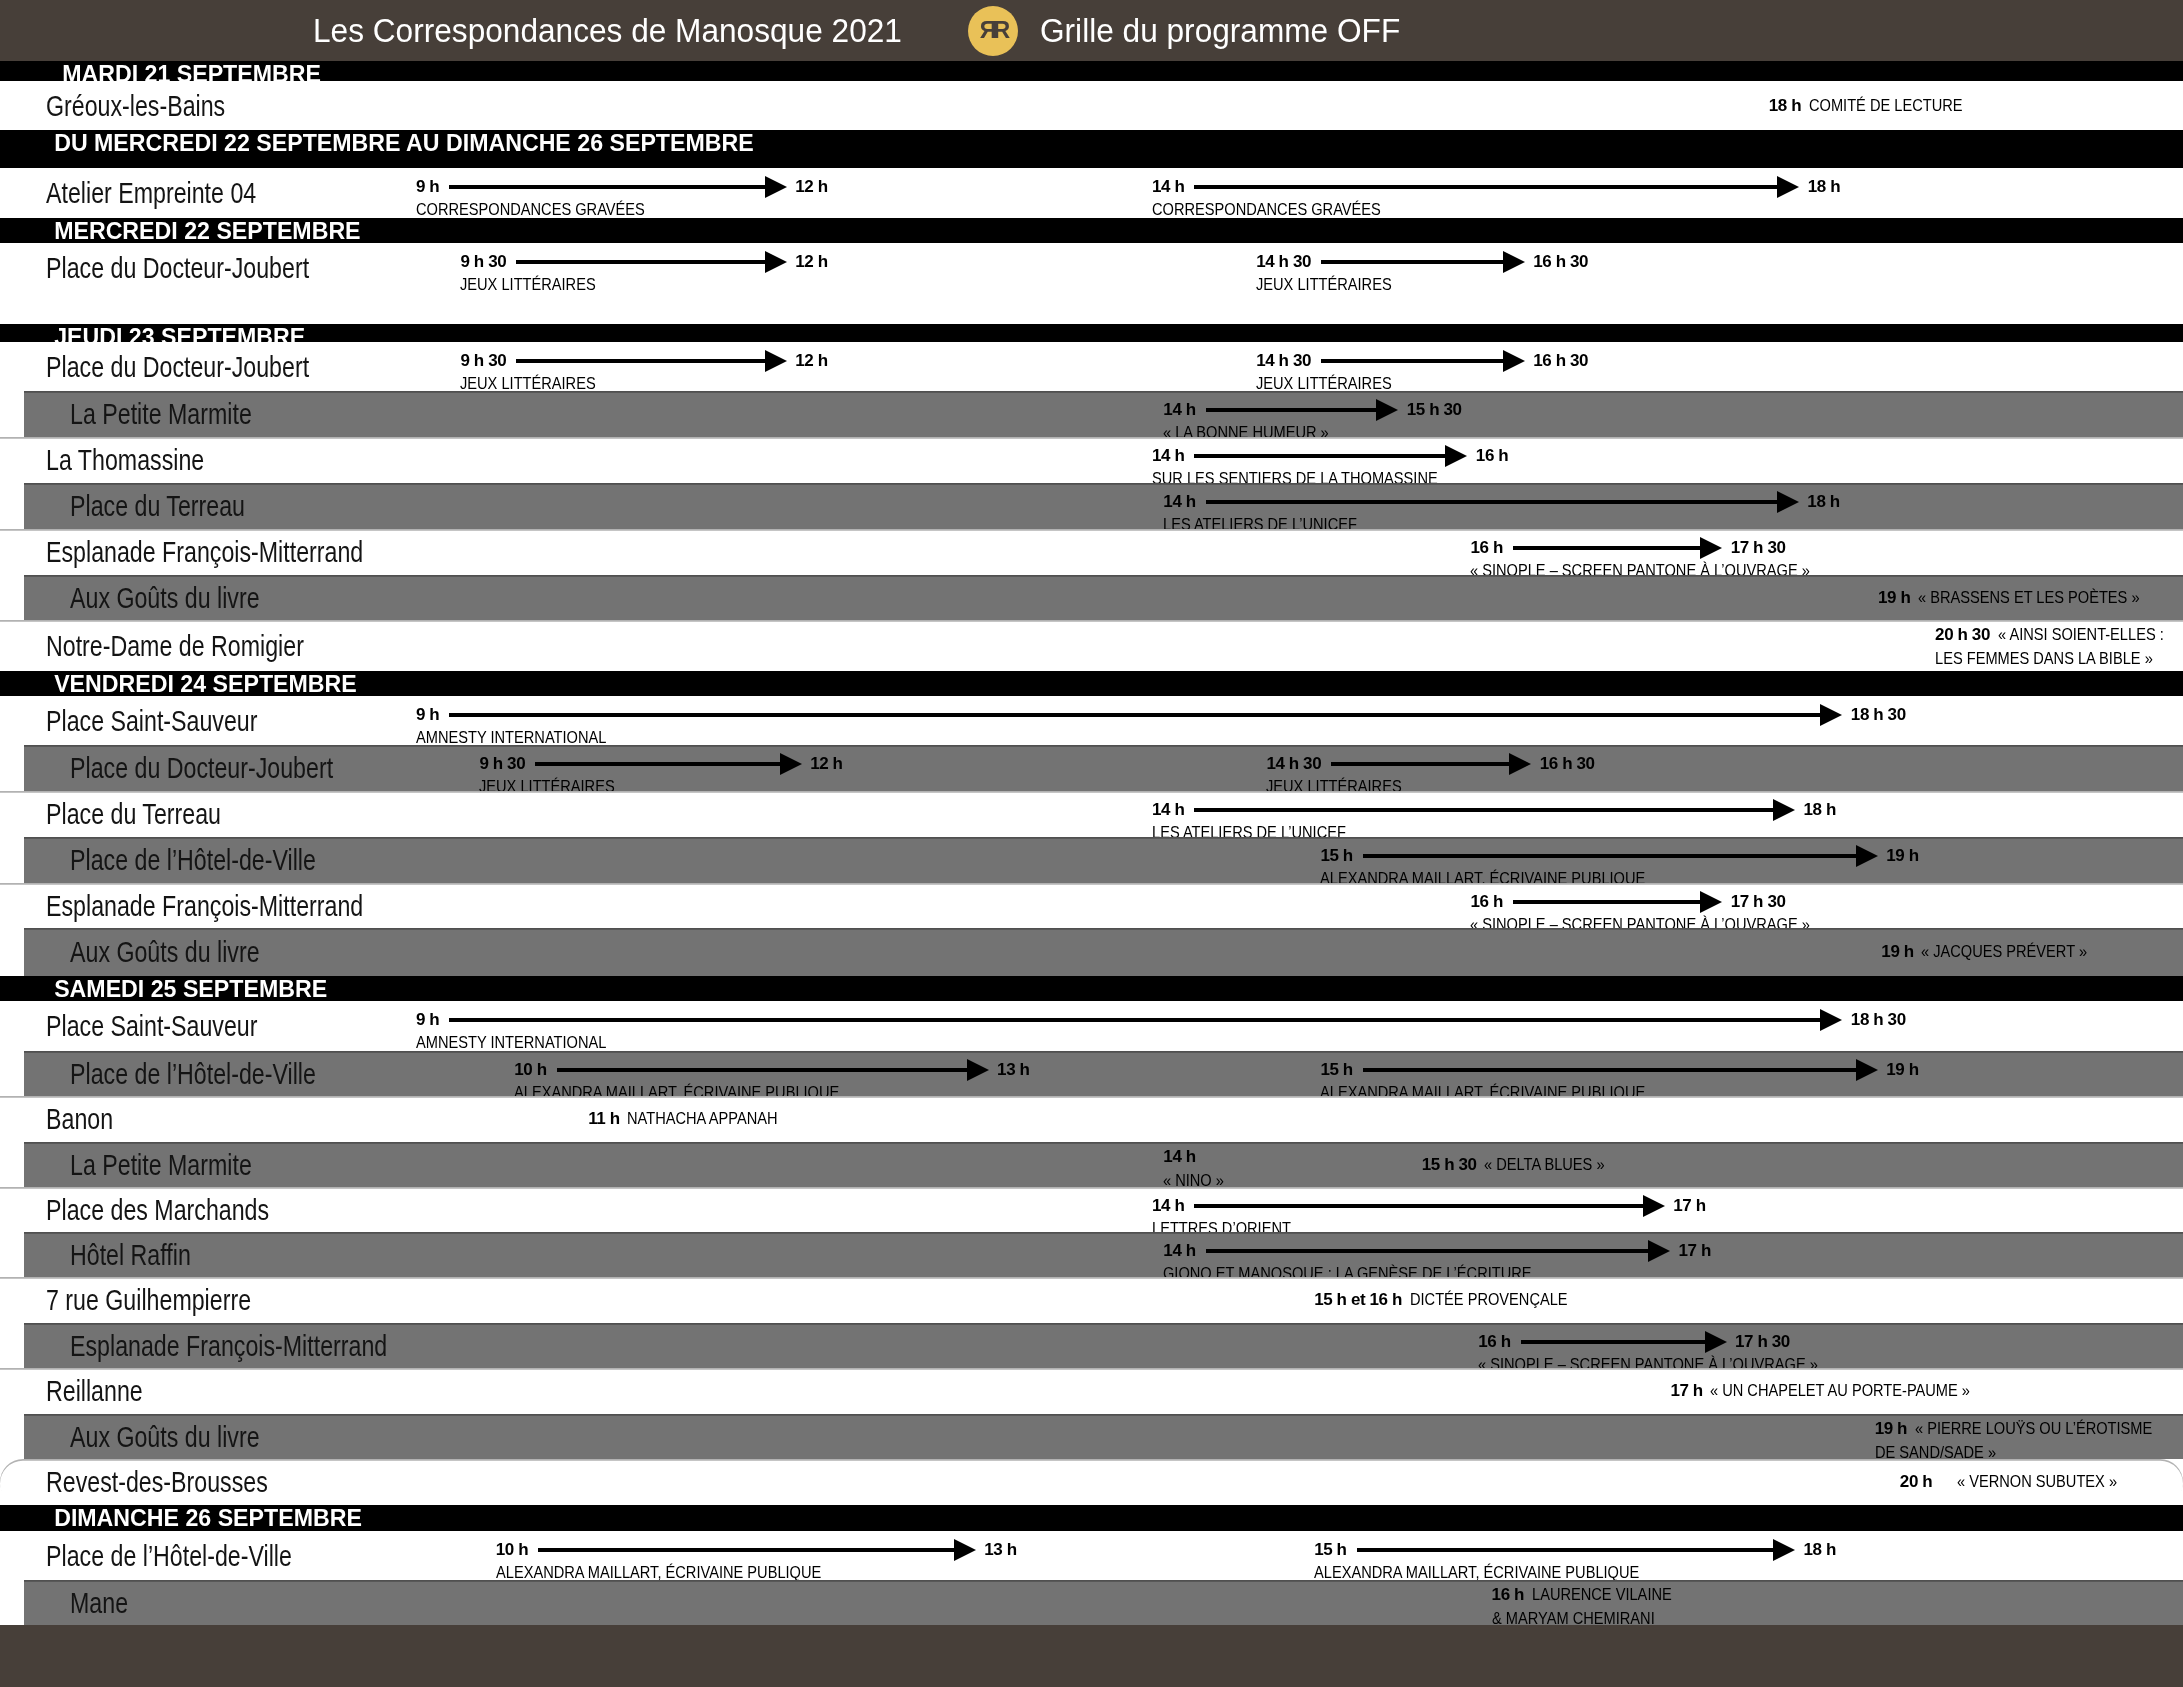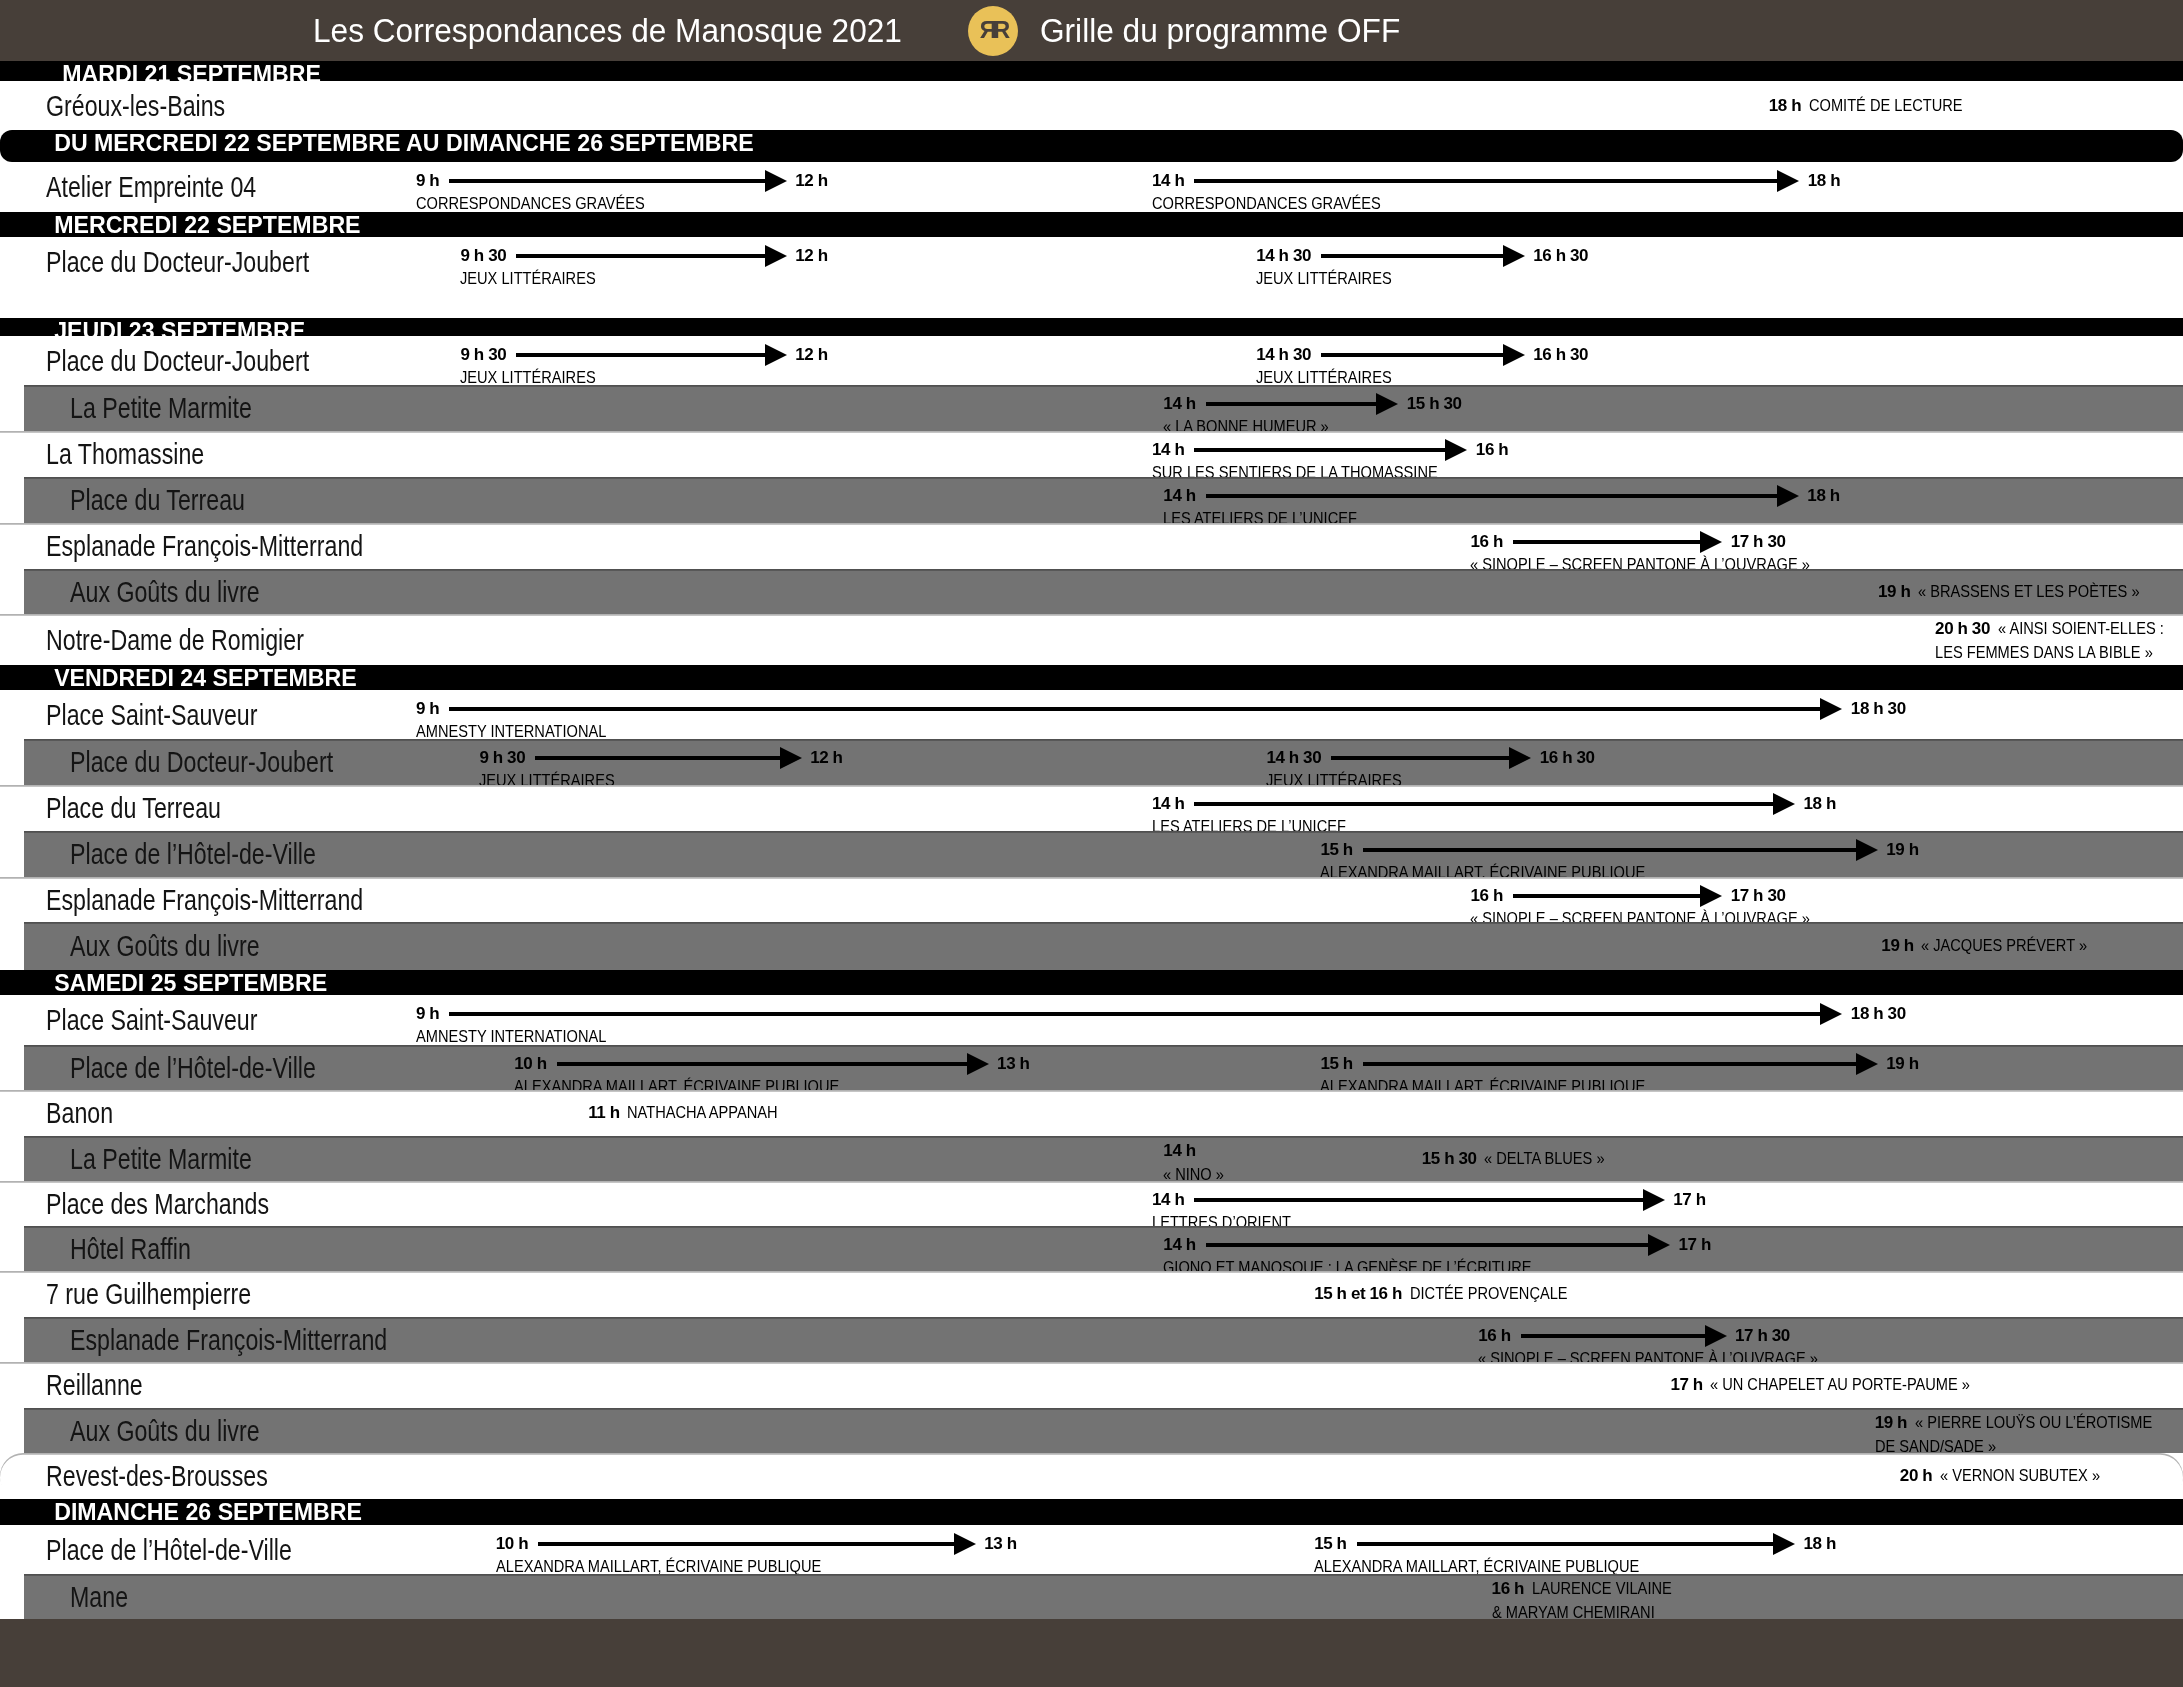--- a/index.html
+++ b/index.html
@@ -61,21 +61,21 @@
   </div>
   <div id="grid">
       <div class="section-bar" style="height: 20px; padding-left: 8px;"><span class="section-label" style="line-height: 25px;">MARDI 21 SEPTEMBRE</span></div>
       <div class="venue-row" style="height: 49px;">
         <span class="venue-label">Gréoux-les-Bains</span>
         <div class="evt-point" style="left: 81.0239%;">
           <span class="t">18 h</span>
           <span class="pt-label">COMITÉ DE LECTURE</span>
         </div>
       </div>
-      <div class="section-bar" style="height: 32px; border-radius: 12px;"><span class="section-label" style="line-height: 25px;">DU MERCREDI 22 SEPTEMBRE AU DIMANCHE 26 SEPTEMBRE</span></div>
+      <div class="section-bar" style="height: 38px;"><span class="section-label" style="line-height: 25px;">DU MERCREDI 22 SEPTEMBRE AU DIMANCHE 26 SEPTEMBRE</span></div>
       <div class="venue-row" style="height: 50px;">
         <span class="venue-label">Atelier Empreinte 04</span>
         <div class="evt-range" style="left: 19.0531%; width: 18.8607%;">
           <span class="t">9 h</span>
           <span class="shaft"></span>
           <span class="head"></span>
           <span class="t">12 h</span>
         </div>
         <div class="range-label" style="left: 19.0531%;">CORRESPONDANCES GRAVÉES</div>
         <div class="evt-range" style="left: 52.7714%; width: 31.5242%;">
@@ -341,21 +341,21 @@
         <div class="evt-stack" style="left: 85.7198%;">
           <div class="stack-l1">
             <span class="t">19 h</span>
             <span class="pt-label">« PIERRE LOUŸS OU L’ÉROTISME</span>
           </div>
           <div class="lbl2">DE SAND/SADE »</div>
         </div>
       </div>
       <div class="venue-row" style="height: 46px; border-radius: 23px;">
         <span class="venue-label">Revest-des-Brousses</span>
-        <div class="evt-point" style="left: 87.0285%;">
+        <div class="evt-point" style="left: 87.0285%; gap: 17px;">
           <span class="t">20 h</span>
           <span class="pt-label">« VERNON SUBUTEX »</span>
         </div>
       </div>
       <div class="section-bar" style="height: 26px;"><span class="section-label" style="line-height: 26px;">DIMANCHE 26 SEPTEMBRE</span></div>
       <div class="venue-row" style="height: 49px;">
         <span class="venue-label">Place de l’Hôtel-de-Ville</span>
         <div class="evt-range" style="left: 22.7098%; width: 23.8645%;">
           <span class="t">10 h</span>
           <span class="shaft"></span>

